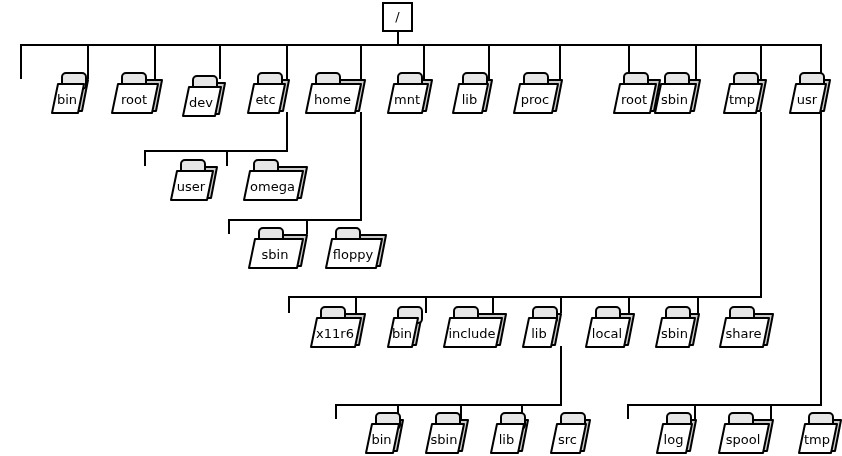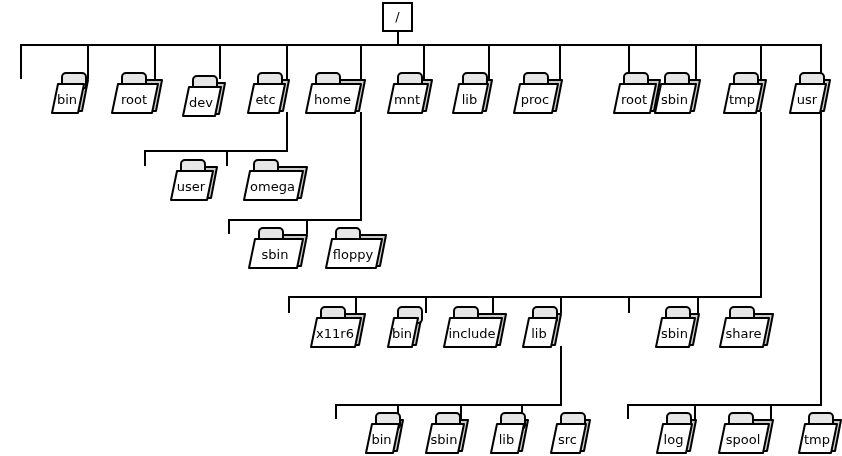--- a/index.html
+++ b/index.html
@@ -244,20 +244,28 @@
       <span class="flabel">include</span>
     </div>
     <div class="node" style="left: 472px; top: 305px; width: 42px; height: 44px;">
       <svg width="42" height="44" viewBox="0 0 42 44">
         <polygon points="16,9 41,9 35,40 10,40" fill="#cccccc" stroke="#000000" stroke-width="2" stroke-linejoin="round"></polygon>
         <rect x="13" y="2" width="24" height="16" rx="4" fill="#e6e6e6" stroke="#000000" stroke-width="2"></rect>
         <polygon points="9,13 37,13 31,42 3,42" fill="#ffffff" stroke="#000000" stroke-width="2" stroke-linejoin="round"></polygon>
       </svg>
       <span class="flabel">lib</span>
     </div>
+    <div class="node" style="left: 535px; top: 305px; width: 52px; height: 44px;">
+      <svg width="52" height="44" viewBox="0 0 52 44">
+        <polygon points="16,9 51,9 45,40 10,40" fill="#cccccc" stroke="#000000" stroke-width="2" stroke-linejoin="round"></polygon>
+        <rect x="13" y="2" width="24" height="16" rx="4" fill="#e6e6e6" stroke="#000000" stroke-width="2"></rect>
+        <polygon points="9,13 47,13 41,42 3,42" fill="#ffffff" stroke="#000000" stroke-width="2" stroke-linejoin="round"></polygon>
+      </svg>
+      <span class="flabel">local</span>
+    </div>
     <div class="node" style="left: 605px; top: 305px; width: 47px; height: 44px;">
       <svg width="47" height="44" viewBox="0 0 47 44">
         <polygon points="16,9 46,9 40,40 10,40" fill="#cccccc" stroke="#000000" stroke-width="2" stroke-linejoin="round"></polygon>
         <rect x="13" y="2" width="24" height="16" rx="4" fill="#e6e6e6" stroke="#000000" stroke-width="2"></rect>
         <polygon points="9,13 42,13 36,42 3,42" fill="#ffffff" stroke="#000000" stroke-width="2" stroke-linejoin="round"></polygon>
       </svg>
       <span class="flabel">sbin</span>
     </div>
     <div class="node" style="left: 669px; top: 305px; width: 57px; height: 44px; text-decoration: underline;">
       <svg width="57" height="44" viewBox="0 0 57 44">

